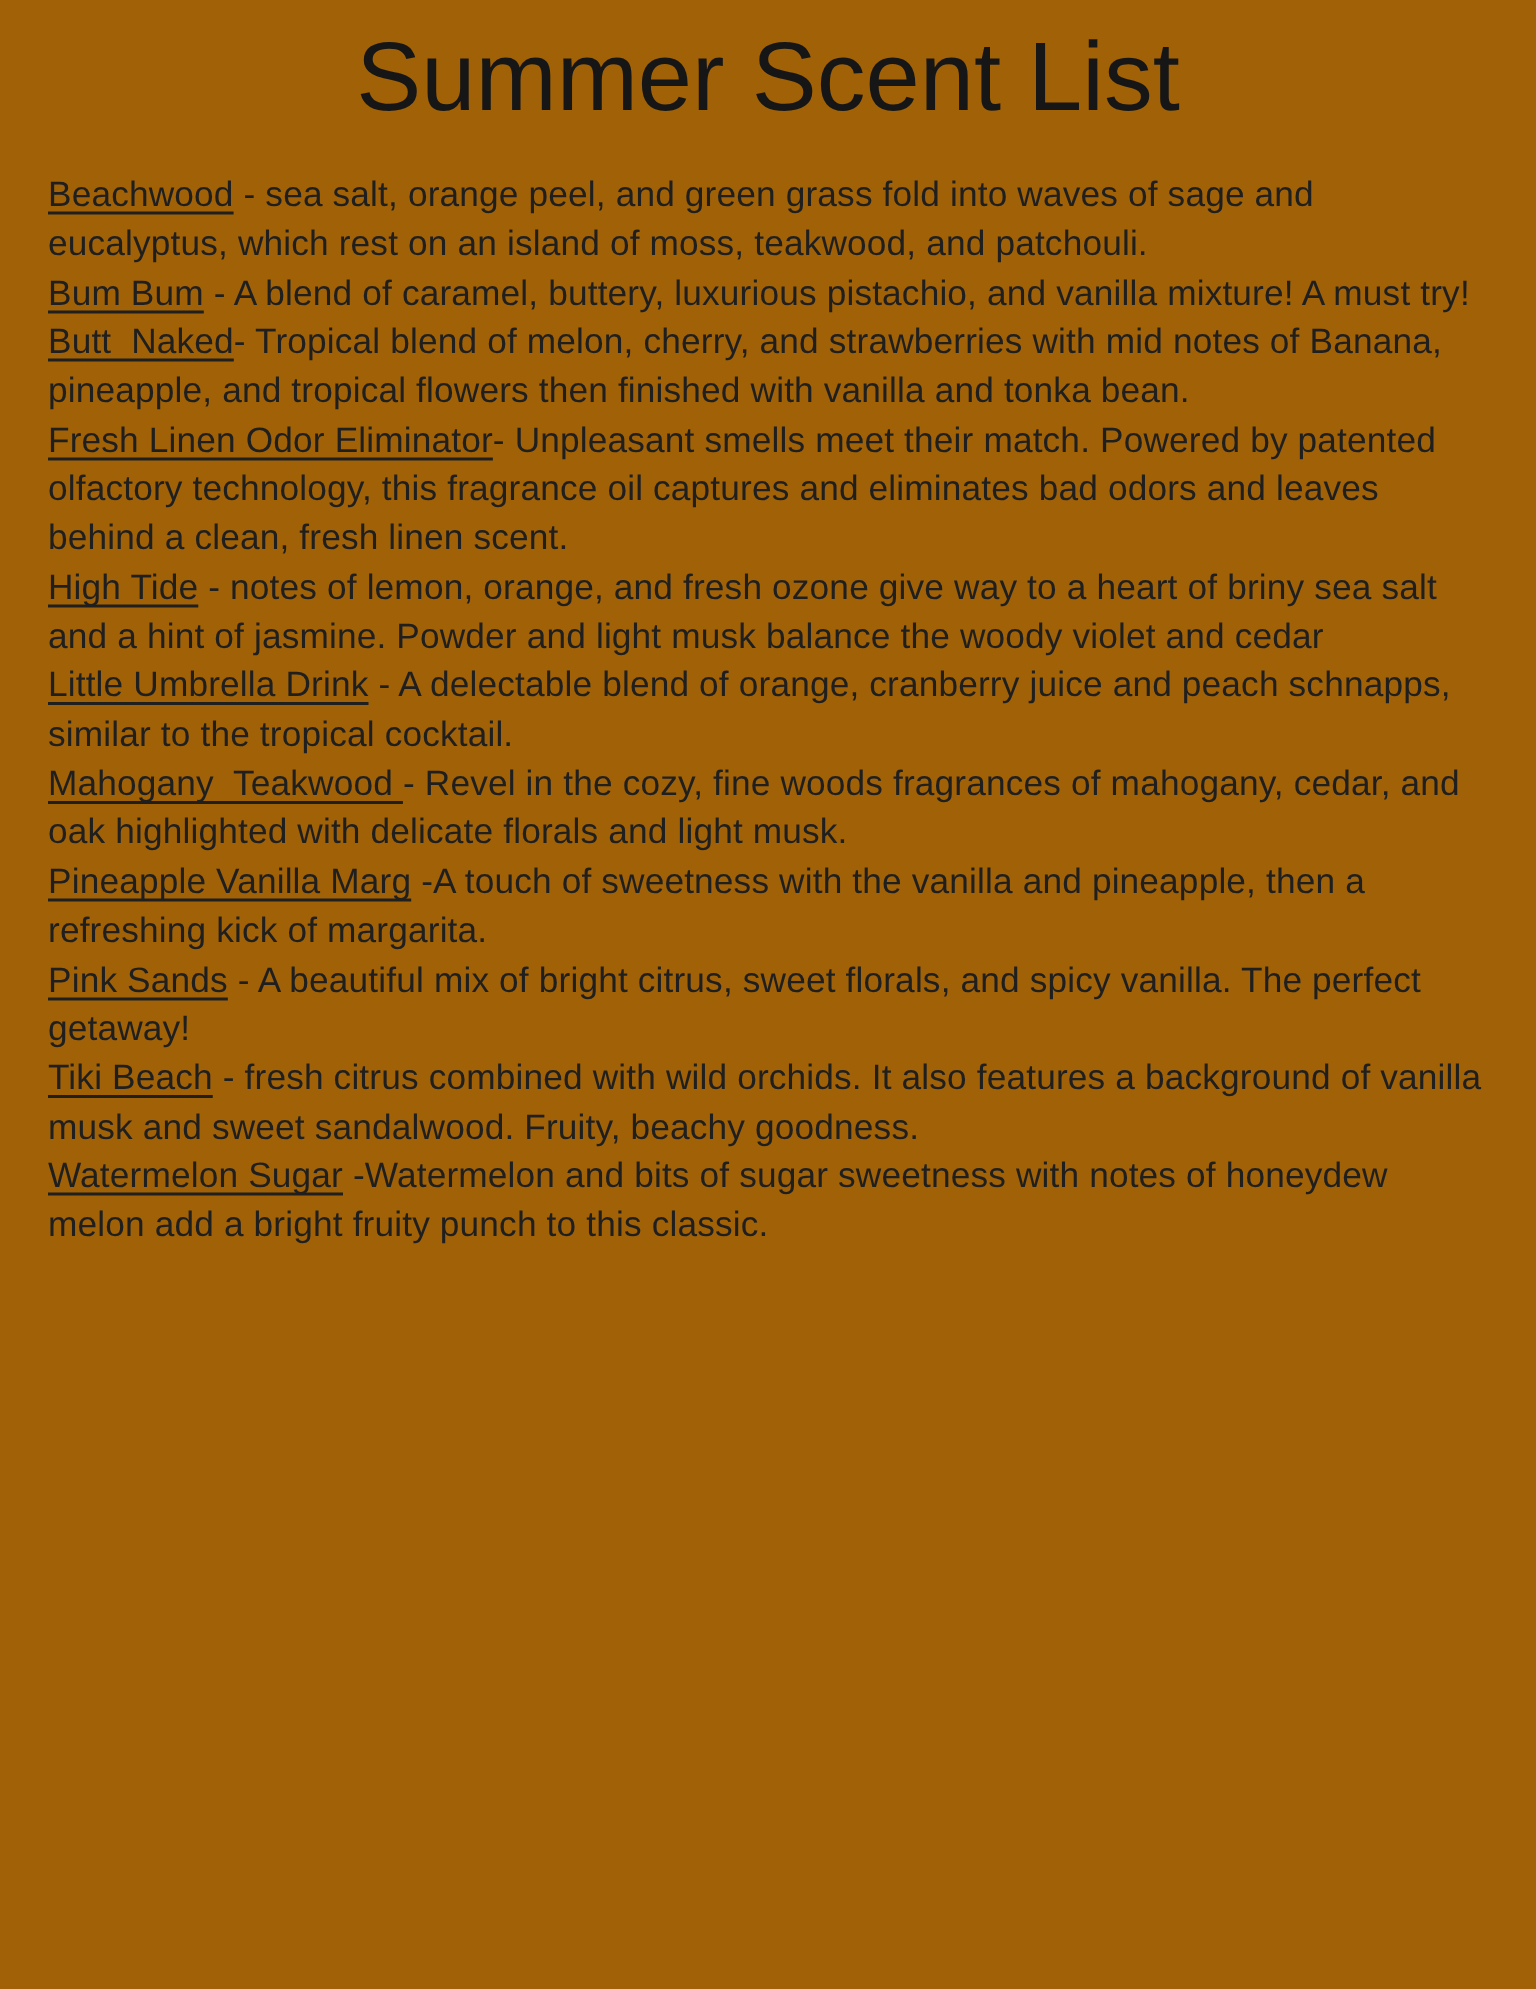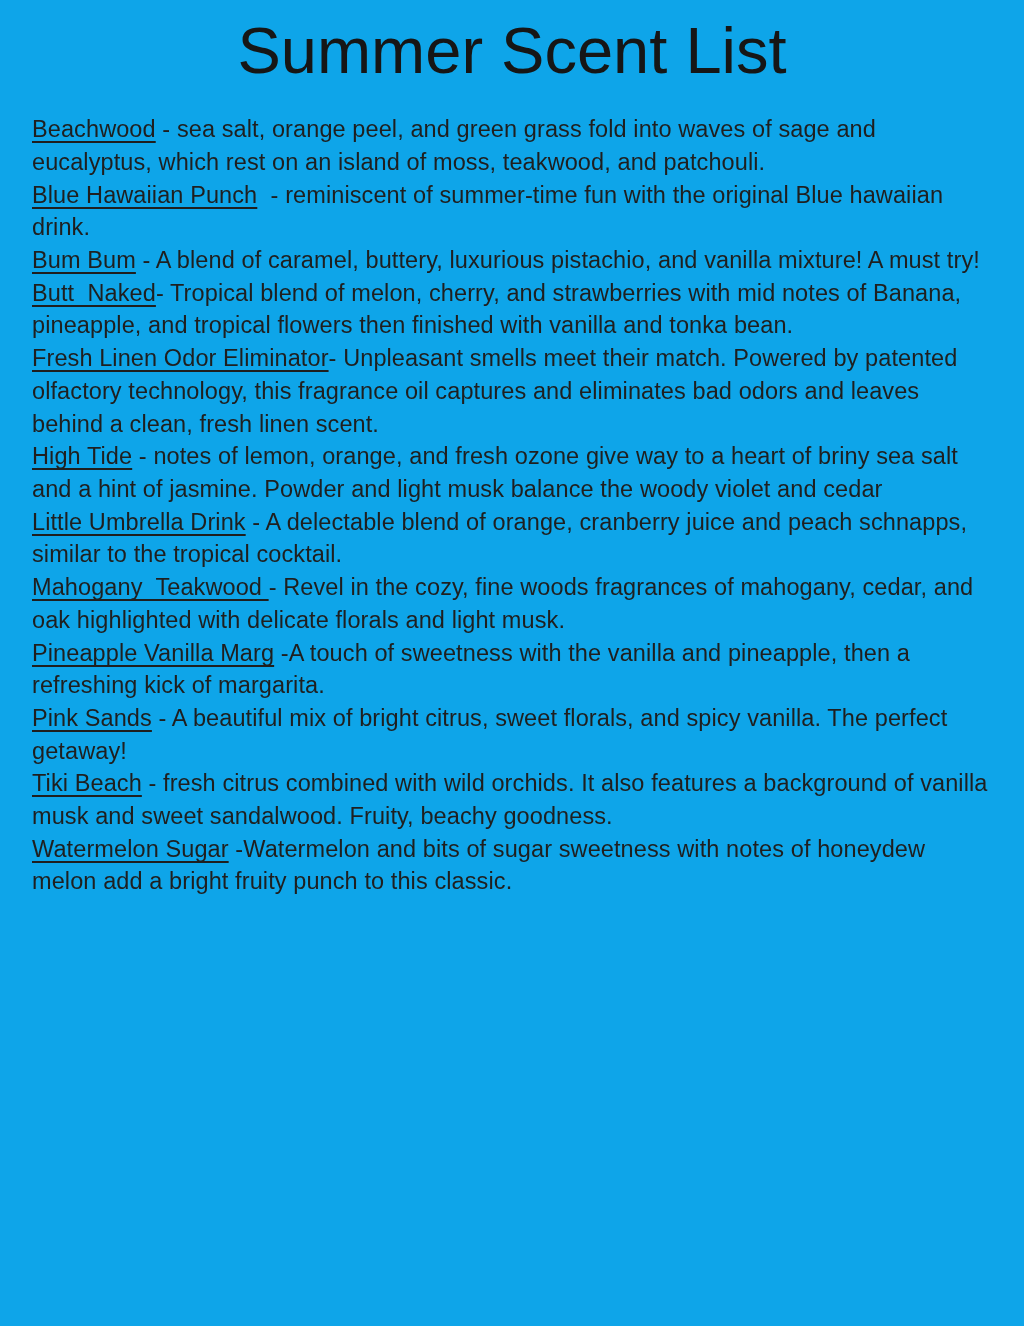--- a/index.html
+++ b/index.html
@@ -12,21 +12,21 @@
     height: 1326px;
     overflow: hidden;
     font-family: "Liberation Sans", sans-serif;
     color: #1f1f1f;
   }
   .page {
     box-sizing: border-box;
     width: 1024px;
     height: 1326px;
     padding: 10px 32px 0 32px;
-    background: #0ea5e9;
+    background: #a16207;
   }
   .title {
     margin: 0 0 22px 0;
     text-align: center;
     font-size: 65px;
     line-height: 1.25;
     font-weight: 500;
     color: #161616;
     letter-spacing: 0px;
   }
@@ -49,21 +49,20 @@
   }
 </style>
 </head>
 <body>
 
 <div class="page">
   <h1 class="title">Summer Scent List</h1>
   <div class="scent-list" id="scent-list">
   <p class="entry"><span class="scent-name">Beachwood</span><span class="scent-separator"> - </span><span class="scent-description">sea salt, orange peel, and green grass fold into waves of sage and eucalyptus, which rest on an island of moss, teakwood, and patchouli.</span></p>
 
-  <p class="entry"><span class="scent-name">Blue Hawaiian Punch</span><span class="scent-separator">  - </span><span class="scent-description">reminiscent of summer-time fun with the original Blue hawaiian drink.</span></p>
 
   <p class="entry"><span class="scent-name">Bum Bum</span><span class="scent-separator"> - </span><span class="scent-description">A blend of caramel, buttery, luxurious pistachio, and vanilla mixture! A must try!</span></p>
 
   <p class="entry"><span class="scent-name">Butt  Naked</span><span class="scent-separator">- </span><span class="scent-description">Tropical blend of melon, cherry, and strawberries with mid notes of Banana, pineapple, and tropical flowers then finished with vanilla and tonka bean.</span></p>
 
 
   <p class="entry"><span class="scent-name">Fresh Linen Odor Eliminator</span><span class="scent-separator">- </span><span class="scent-description">Unpleasant smells meet their match. Powered by patented olfactory technology, this fragrance oil captures and eliminates bad odors and leaves behind a clean, fresh linen scent.</span></p>
 
   <p class="entry"><span class="scent-name">High Tide</span><span class="scent-separator"> - </span><span class="scent-description">notes of lemon, orange, and fresh ozone give way to a heart of briny sea salt and a hint of jasmine. Powder and light musk balance the woody violet and cedar</span></p>
 

